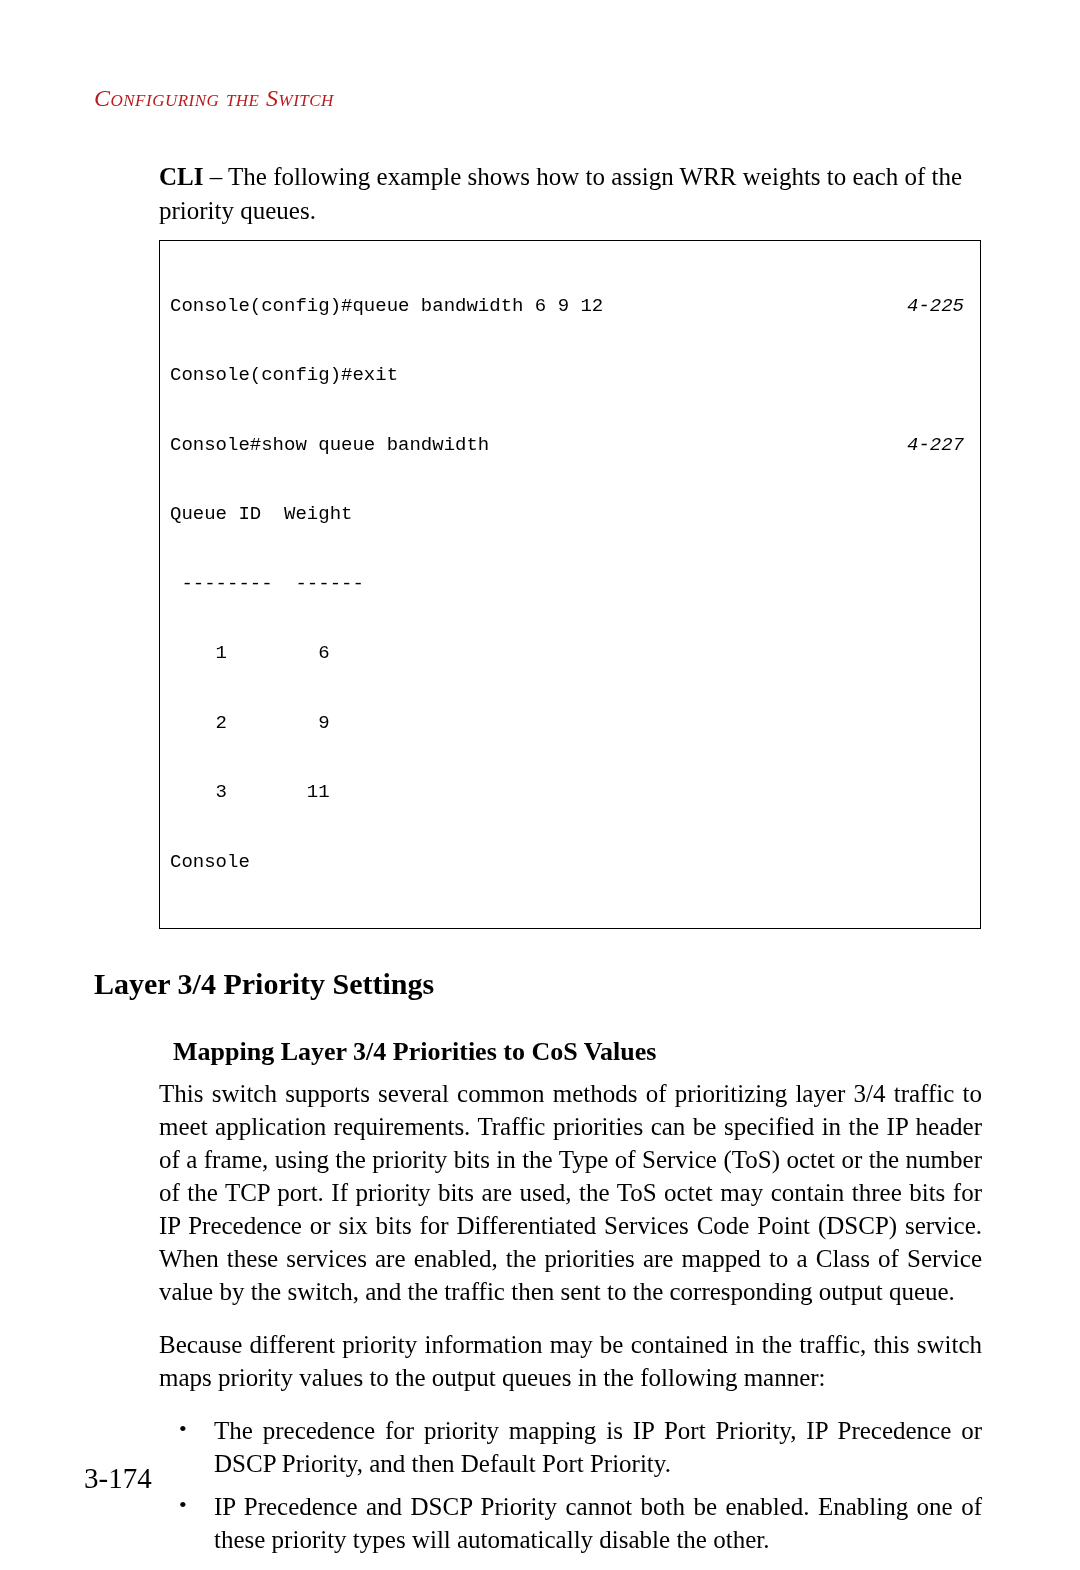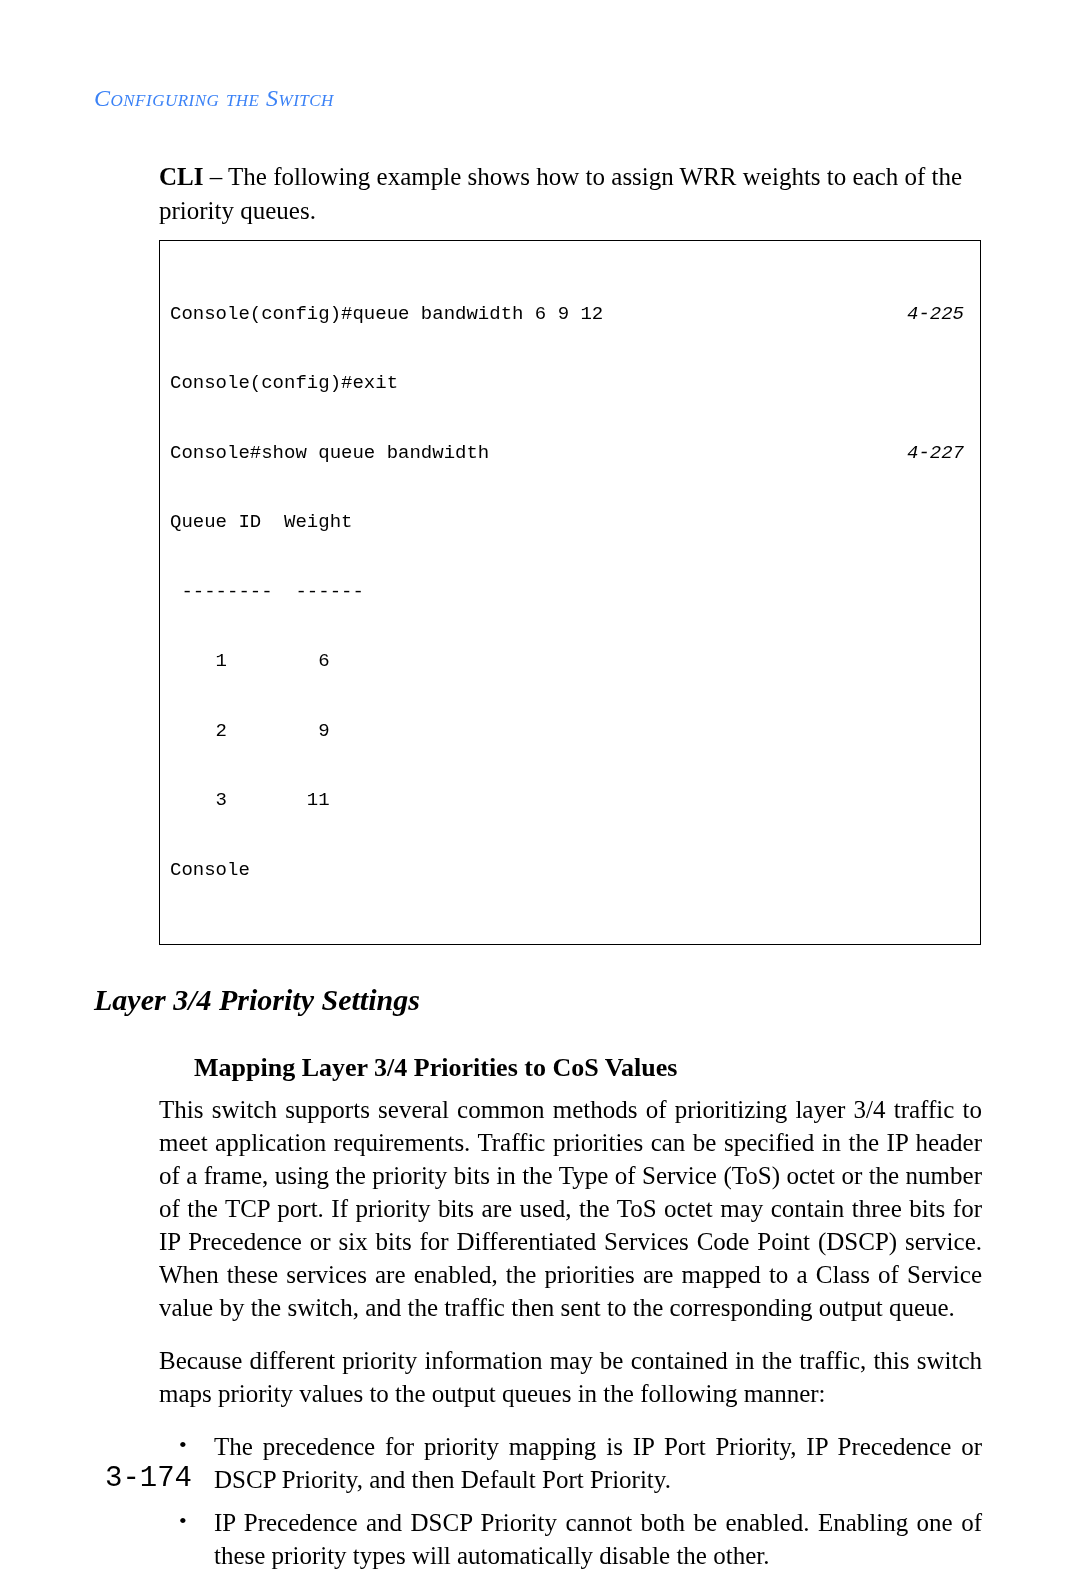--- a/index.html
+++ b/index.html
@@ -16,41 +16,41 @@
       position: relative;
     }
     .page-header {
       position: absolute;
       top: 85px;
       left: 94px;
       font-style: italic;
       font-variant: small-caps;
       font-size: 24px;
       letter-spacing: 0.5px;
-      color: #3b82f6;
+      color: #b91c1c;
     }
     .content {
       position: absolute;
       top: 160px;
       left: 94px;
       width: 888px;
     }
     .intro-para {
       margin-left: 65px;
       font-size: 25px;
       line-height: 1.35;
       margin-bottom: 12px;
     }
     .intro-para .bold-lead {
       font-weight: bold;
     }
     .code-block {
       margin-left: 65px;
       border: 1px solid #000;
-      padding: 16px 10px;
+      padding: 8px 10px;
       font-family: 'Courier New', Courier, monospace;
       font-size: 19px;
       line-height: 1.22;
       white-space: pre;
       margin-bottom: 38px;
       position: relative;
       width: 822px;
     }
     .code-line {
       display: flex;
@@ -58,24 +58,23 @@
     }
     .code-ref {
       font-style: italic;
       padding-right: 6px;
     }
     .section-heading {
       font-size: 30px;
       font-weight: bold;
       margin-bottom: 36px;
       margin-left: 0;
-      font-style: italic;
     }
     .subsection-heading {
-      margin-left: 100px;
+      margin-left: 79px;
       font-size: 26px;
       font-weight: bold;
       margin-bottom: 10px;
     }
     .body-para {
       margin-left: 65px;
       font-size: 25px;
       line-height: 1.32;
       margin-bottom: 20px;
       text-align: justify;
@@ -95,23 +94,22 @@
     .bullet-list li::before {
       content: "•";
       position: absolute;
       left: 20px;
       top: 0;
       font-size: 22px;
     }
     .page-footer {
       position: absolute;
       bottom: 75px;
-      left: 105px;
+      left: 84px;
       font-size: 29px;
-      font-family: Liberation Mono, monospace;
     }
   </style>
 </head>
 <body>
 
 <div class="page-header">Configuring the Switch</div>
 
 <div class="content">
 
   <p class="intro-para">

